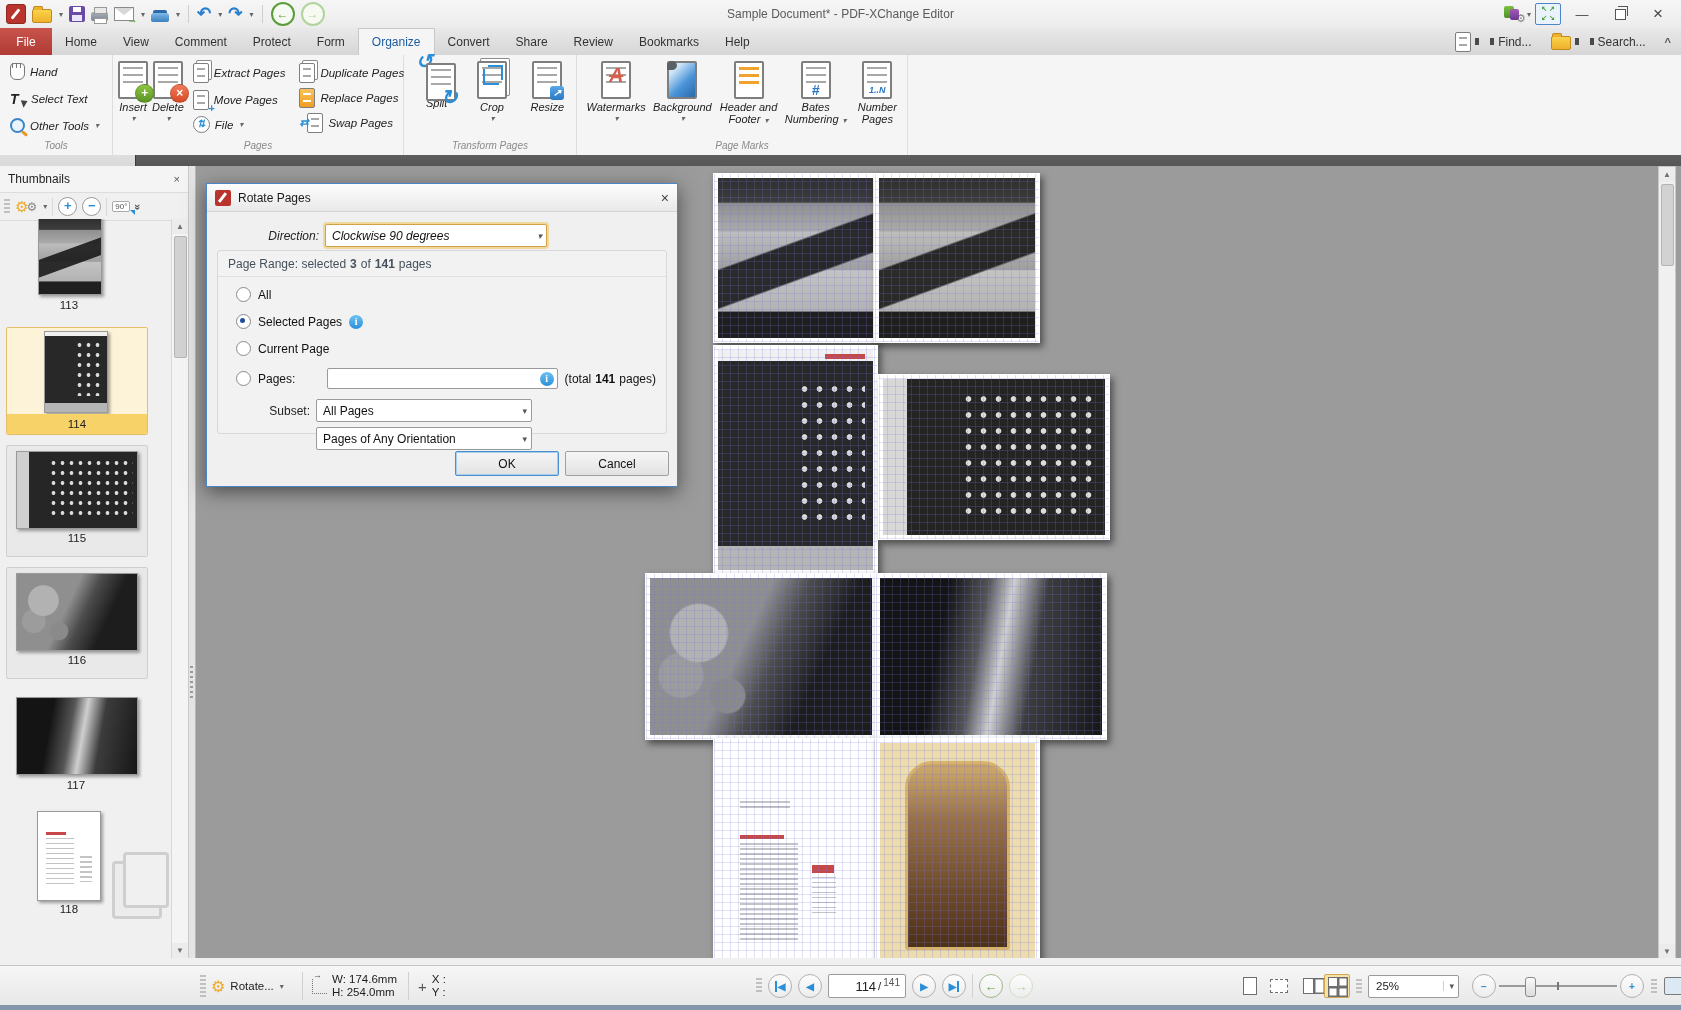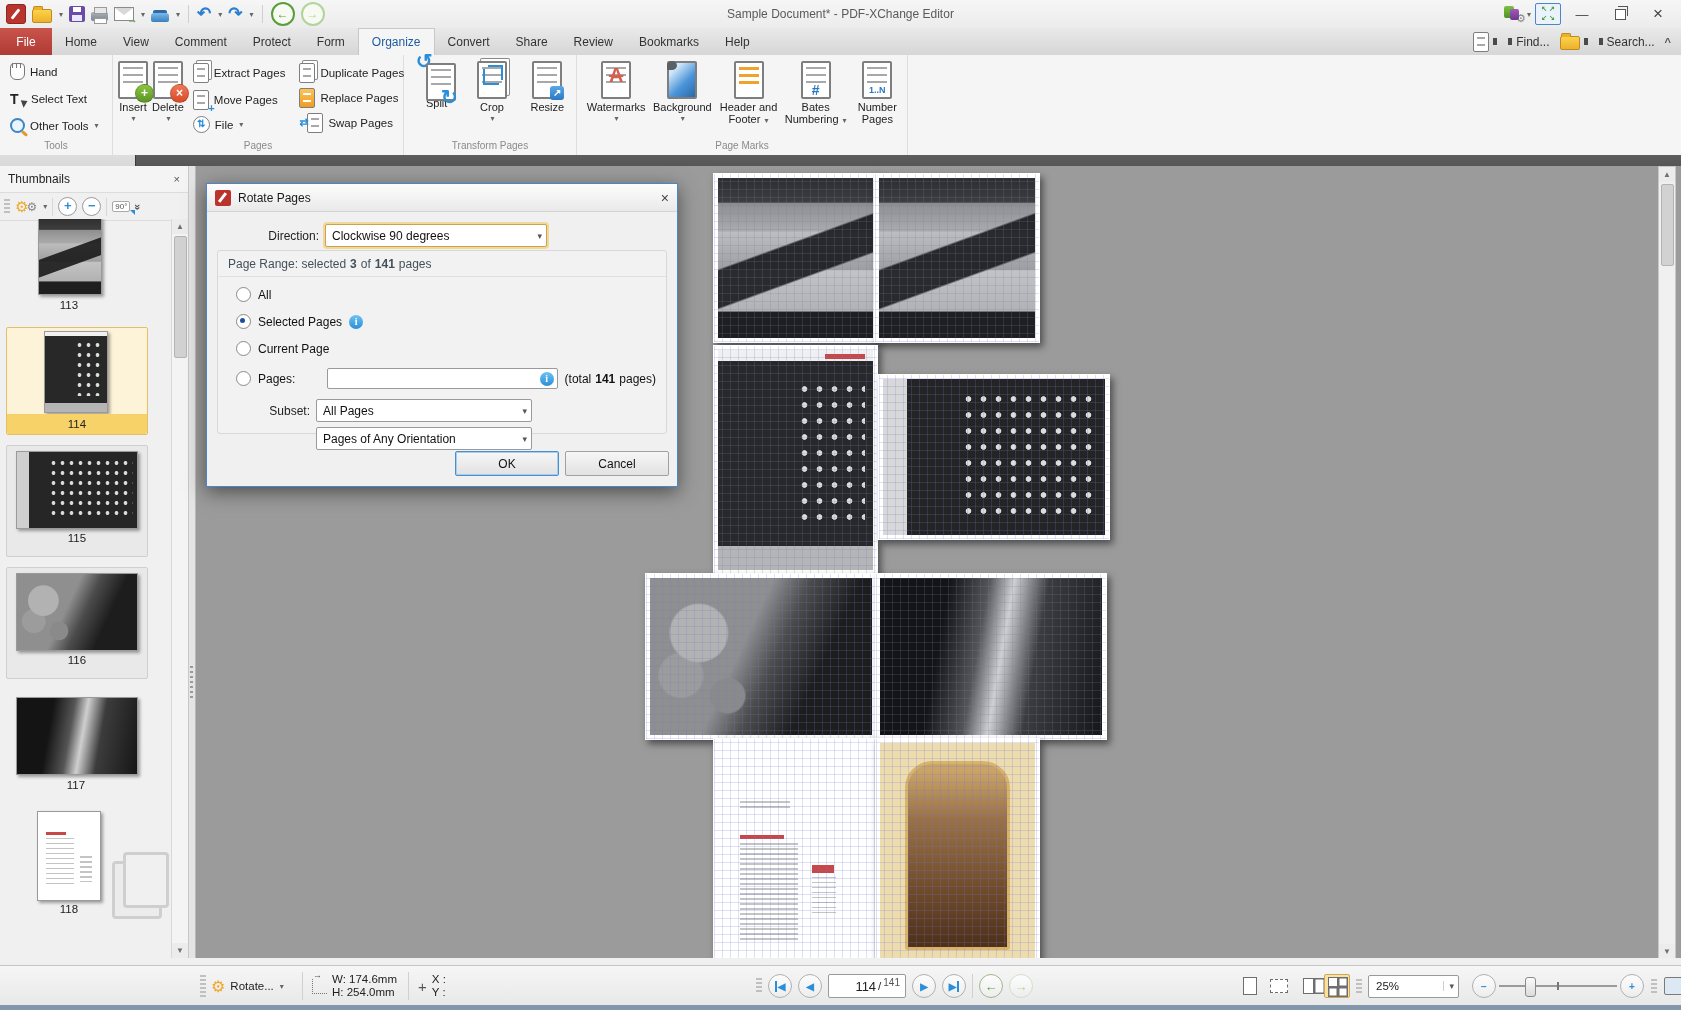--- a/index.html
+++ b/index.html
@@ -40,26 +40,26 @@
   .uiopt{width:18px;height:16px;position:relative;}
   .uiopt::before{content:"";position:absolute;left:0;top:0;width:10px;height:12px;background:linear-gradient(#7cc142,#4e8f28);border-radius:2px;}
   .uiopt::after{content:"";position:absolute;left:6px;top:3px;width:9px;height:11px;background:linear-gradient(#a55ab8,#6a3a8f);border-radius:2px;}
   .uiopt .g{position:absolute;right:-4px;bottom:-3px;color:#888;font-size:11px;}
   .fsbtn{width:24px;height:20px;border:1px solid #4a86c8;background:#eaf2fb;border-radius:2px;position:relative;color:#3f9e2f;font-size:7px;line-height:9px;text-align:center;font-weight:bold;}
   
   .tabbar{position:absolute;left:0;top:28px;width:100%;height:27px;background:linear-gradient(#e9e9e9,#d6d6d6);display:flex;align-items:stretch;}
   .ftab{width:52px;background:linear-gradient(#c8544c,#b03a34);color:#fff;display:flex;align-items:center;justify-content:center;font-size:12px;}
   .rtab{padding:0 13px;display:flex;align-items:center;color:#333;font-size:12px;}
   .rtab.active{background:#f5f5f5;color:#1e5c9e;border:1px solid #c8c8c8;border-bottom:none;}
-  .tabbar-right{margin-left:auto;display:flex;align-items:center;gap:10px;padding-right:10px;color:#333;}
+  .tabbar-right{margin-left:auto;display:flex;align-items:center;gap:19px;padding-right:10px;color:#333;}
   .tr-item{display:flex;align-items:center;gap:4px;}
   .binoc{display:inline-block;width:11px;height:7px;border-left:4px solid #4a4a4a;border-right:4px solid #4a4a4a;}
   .chev{color:#555;font-weight:bold;font-size:11px;}
   
-  .ribbon{position:absolute;left:0;top:55px;width:100%;height:100px;background:#f5f5f5;border-bottom:3px solid #22c55e;display:flex;}
+  .ribbon{position:absolute;left:0;top:55px;width:100%;height:100px;background:#f5f5f5;border-bottom:3px solid #22c55e;display:flex;font-style:italic;}
   .rgroup{position:relative;height:100%;border-right:1px solid #ddd;display:flex;flex-direction:column;}
   .rgroup .gbody{flex:1;display:flex;align-items:flex-start;padding:4px 4px 0 4px;gap:2px;}
   .glabel{height:16px;text-align:center;font-size:10px;color:#8a8a8a;line-height:14px;}
   .smallbtns{display:flex;flex-direction:column;justify-content:space-between;height:74px;padding:2px 2px;}
   .sbtn{display:flex;align-items:center;gap:5px;padding:2px 4px;font-size:11.5px;color:#222;white-space:nowrap;}
   .bigbtn{width:50px;display:flex;flex-direction:column;align-items:center;gap:2px;padding:2px 1px;font-size:11px;color:#222;text-align:center;line-height:12px;}
   .bigbtn .lbl{min-height:24px;display:flex;flex-direction:column;align-items:center;justify-content:flex-start;}
   
   .pg{position:relative;background:#fff;border:2px solid #7e7e7e;border-radius:2px;}
   .pg::before{content:"";position:absolute;left:3px;right:3px;top:4px;height:60%;
@@ -570,21 +570,21 @@
       <div class="scr-thumb" style="top:17px;height:80px;"></div>
       <div class="scr-arrow" style="bottom:0;">▼</div>
     </div>
 
     <div class="dialog">
       <div class="dlg-title">
         <span class="minilogo"></span>
         <span>Rotate Pages</span>
         <span class="x">×</span>
       </div>
-      <div class="dlg-row" style="position:absolute;left:14px;top:40px;right:130px;">
+      <div class="dlg-row" style="position:absolute;left:14px;top:40px;right:130px;font-style:italic;">
         <span style="width:98px;text-align:right;">Direction:</span>
         <div class="combo focus" style="flex:1;">
           <span>Clockwise 90 degrees</span>
           <span class="arr">▾</span>
         </div>
       </div>
       <div class="groupbox">
         <div class="gb-label">
           <span>Page Range: selected</span>
           <b>3</b>

